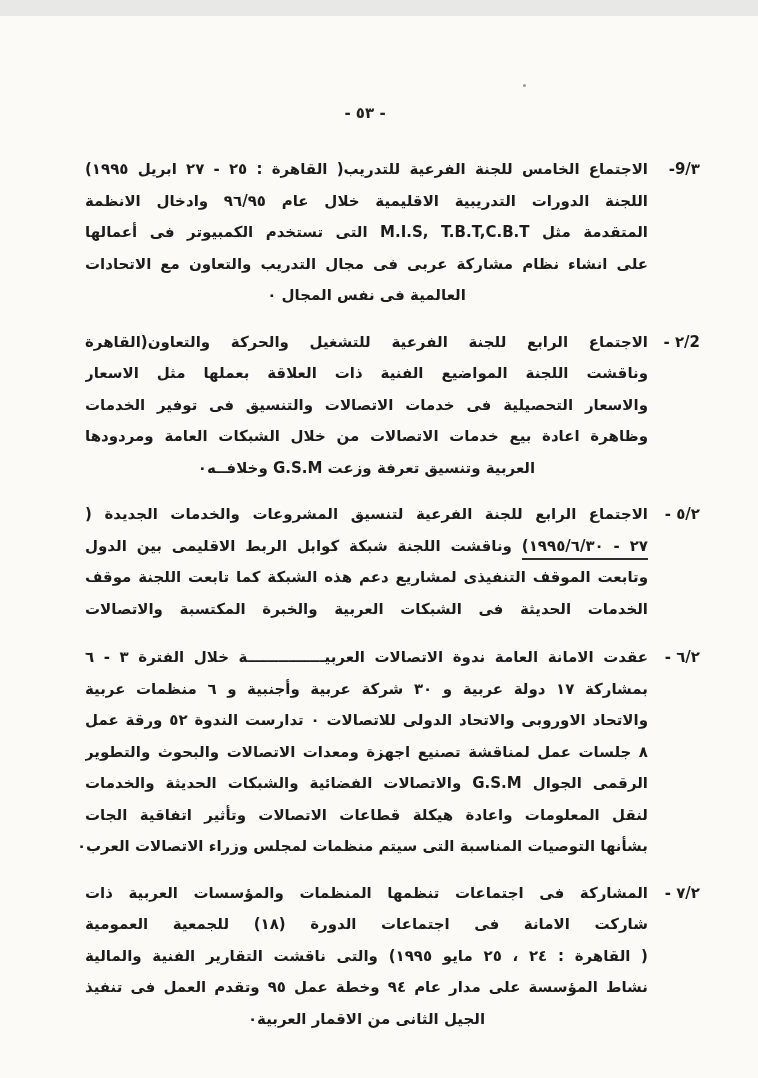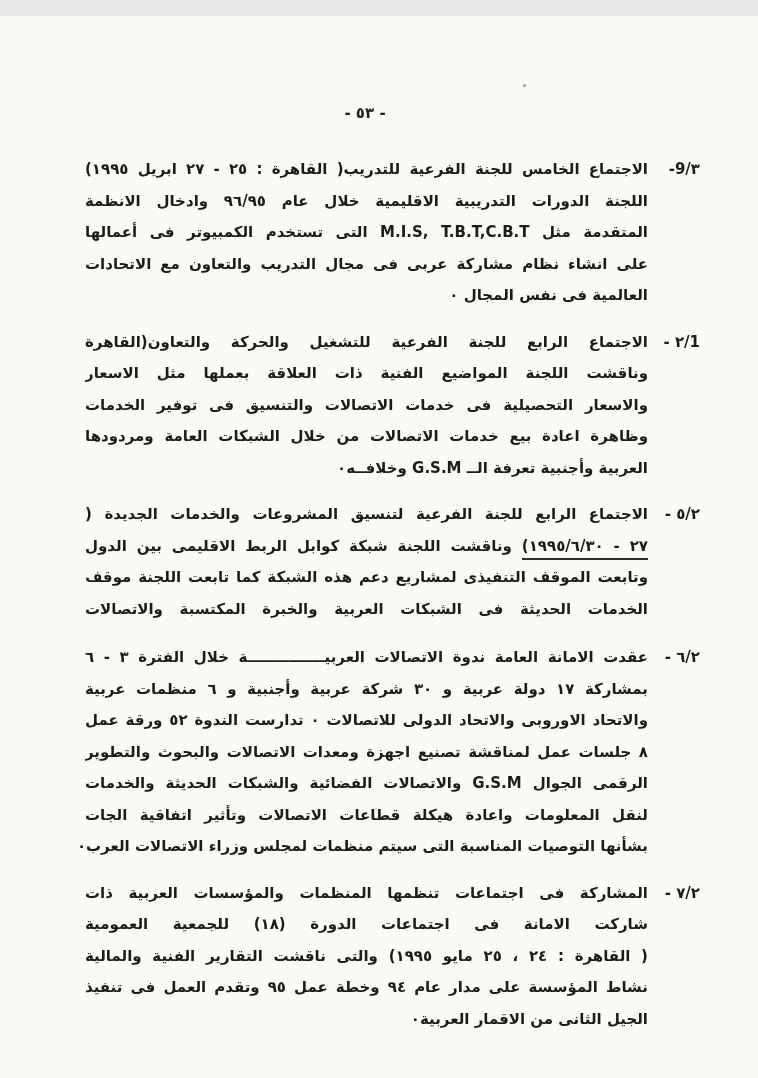--- a/index.html
+++ b/index.html
@@ -57,21 +57,21 @@
   .sec-body {
     flex: 1 1 auto;
     min-width: 0;
   }
   .line {
     font-size: 15px;
     font-weight: 700;
     line-height: 31.5px;
     height: 31.5px;
     white-space: nowrap;
-    text-align: right;
+    text-align: center;
     color: #1c1c1c;
   }
   .line.fill {
     text-align: justify;
     text-align-last: justify;
     white-space: normal;
     overflow: hidden;
   }
   .u {
     border-bottom: 2px solid #2e2e2c;
@@ -105,29 +105,29 @@
             <span class="u title-line fill">الاجتماع الخامس للجنة الفرعية للتدريب( القاهرة : ٢٥ - ٢٧ ابريل ١٩٩٥) وناقشت</span>
           </div>
         <div class="line fill">اللجنة الدورات التدريبية الاقليمية خلال عام ٩٦/٩٥ وادخال الانظمة التدريبيـــــــة</div>
         <div class="line fill">المتقدمة مثل M.I.S, T.B.T,C.B.T التى تستخدم الكمبيوتر فى أعمالها عـــــلاوة</div>
         <div class="line fill">على انشاء نظام مشاركة عربى فى مجال التدريب والتعاون مع الاتحادات والشركـــات</div>
         <div class="line">العالمية فى نفس المجال ٠</div>
       </div>
     </div>
 
     <div class="sec sec-4">
-      <div class="sec-num">1/٢ -</div>
+      <div class="sec-num">2/٢ -</div>
       <div class="sec-body">
         <div class="line fill">
             <span class="u title-line fill">الاجتماع الرابع للجنة الفرعية للتشغيل والحركة والتعاون(القاهرة :٢٨-١٩٩٥/٥/٣٠ )</span>
           </div>
         <div class="line fill">وناقشت اللجنة المواضيع الفنية ذات العلاقة بعملها مثل الاسعار التحاسبيــــــــة</div>
         <div class="line fill">والاسعار التحصيلية فى خدمات الاتصالات والتنسيق فى توفير الخدمات التوسطيــــــة</div>
         <div class="line fill">وظاهرة اعادة بيع خدمات الاتصالات من خلال الشبكات العامة ومردودها علـــــى الادارات</div>
-        <div class="line">العربية وأجنبية تعرفة الــ G.S.M وخلافــه٠</div>
+        <div class="line">العربية وتنسيق تعرفة وزعت G.S.M وخلافــه٠</div>
       </div>
     </div>
 
     <div class="sec sec-5">
       <div class="sec-num">٥/٢ -</div>
       <div class="sec-body">
         <div class="line fill">
             <span class="u title-line fill">الاجتماع الرابع للجنة الفرعية لتنسيق المشروعات والخدمات الجديدة ( القاهــــــرة:</span>
           </div>
         <div class="line fill dateline"><span class="u">٢٧ - ١٩٩٥/٦/٣٠)</span> <span>وناقشت اللجنة شبكة كوابل الربط الاقليمى بين الدول العربيــة</span></div>

